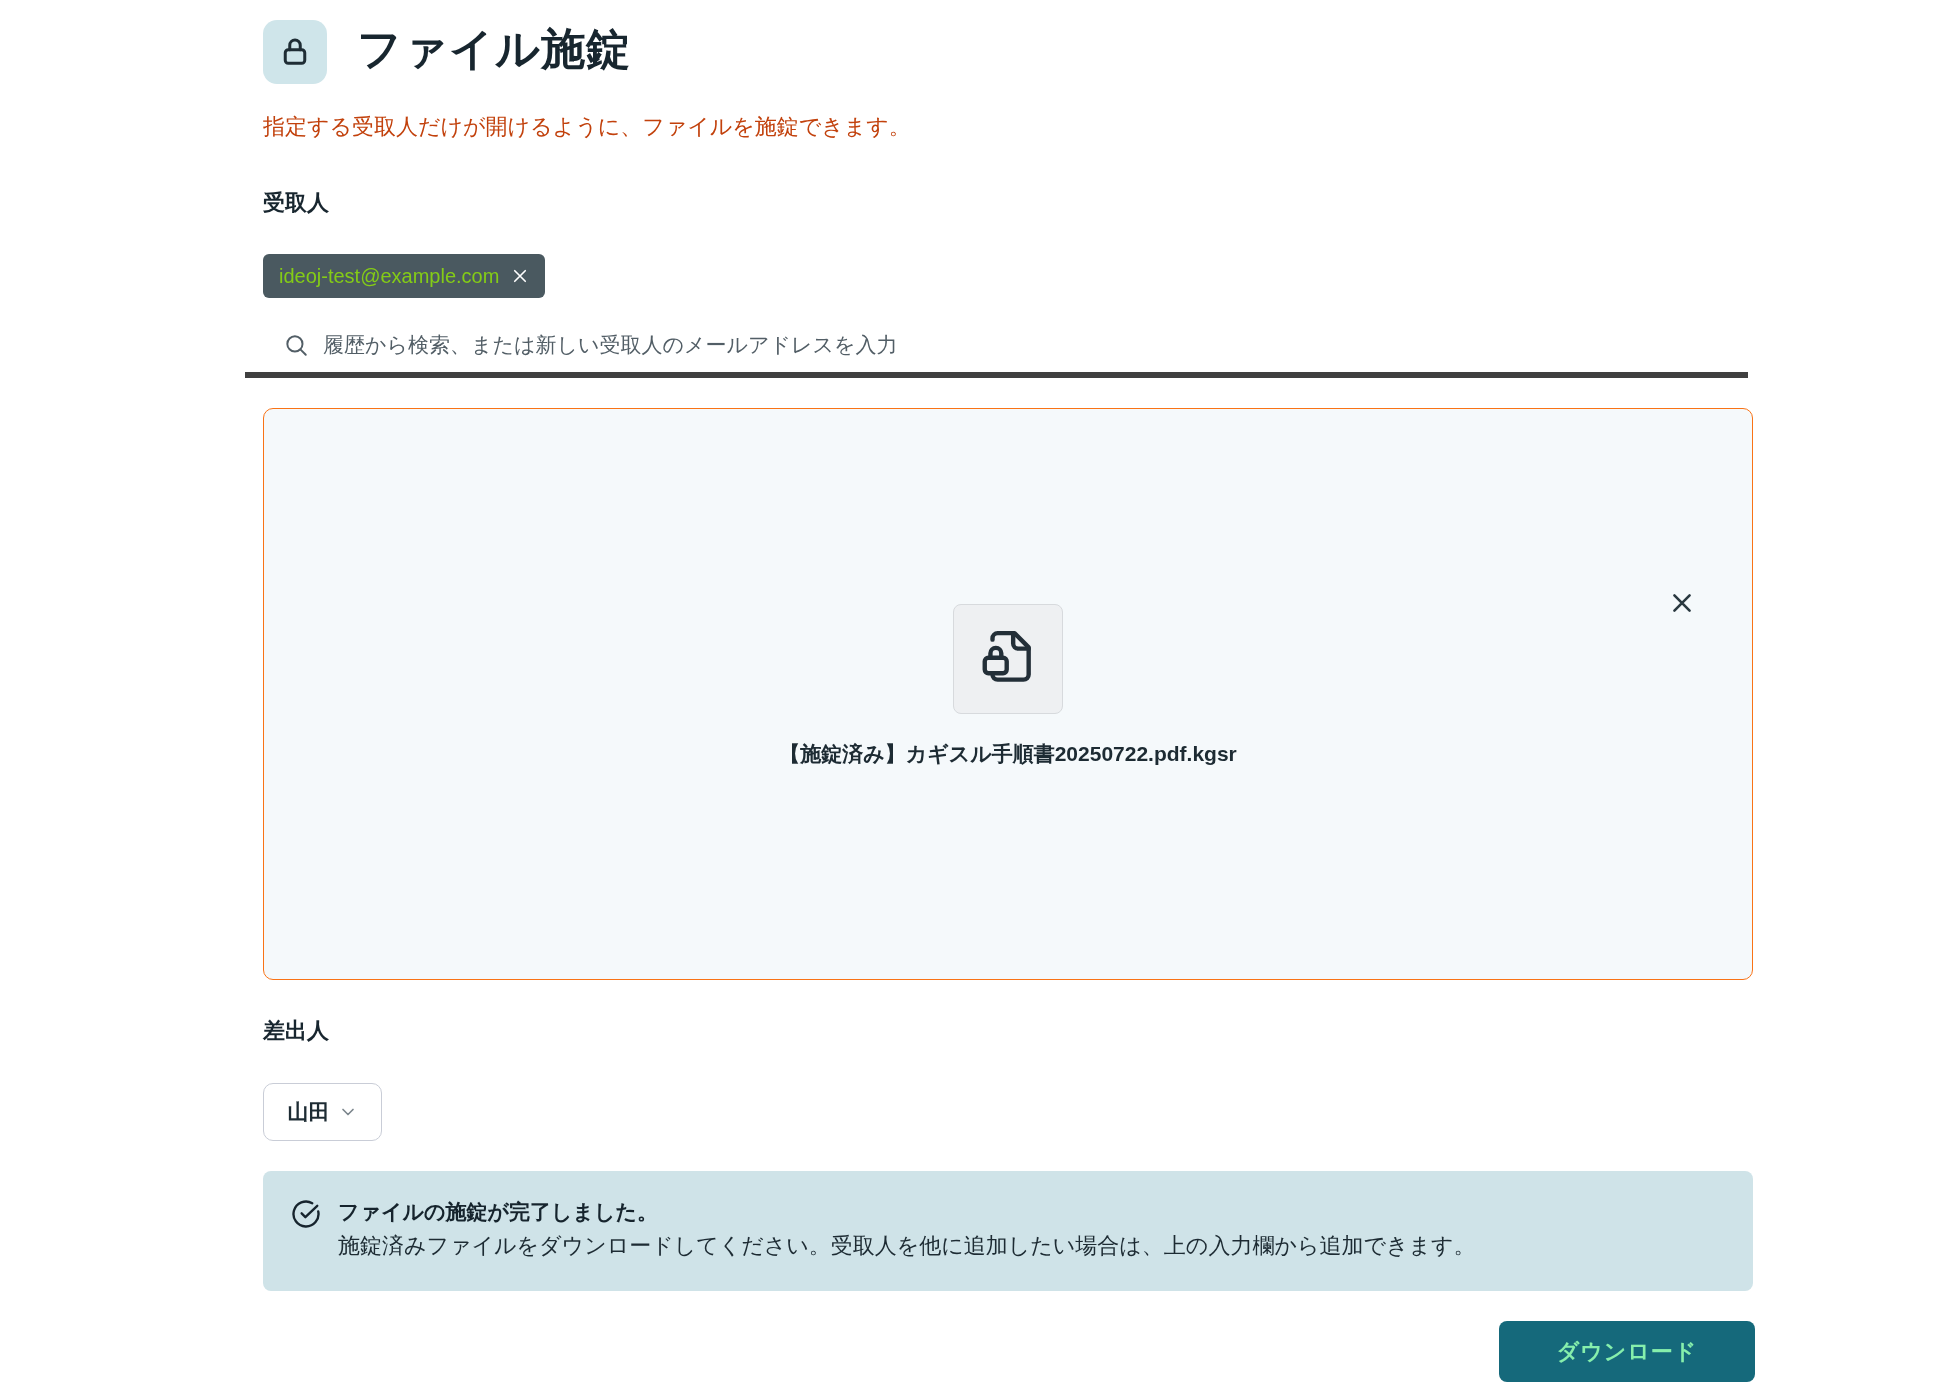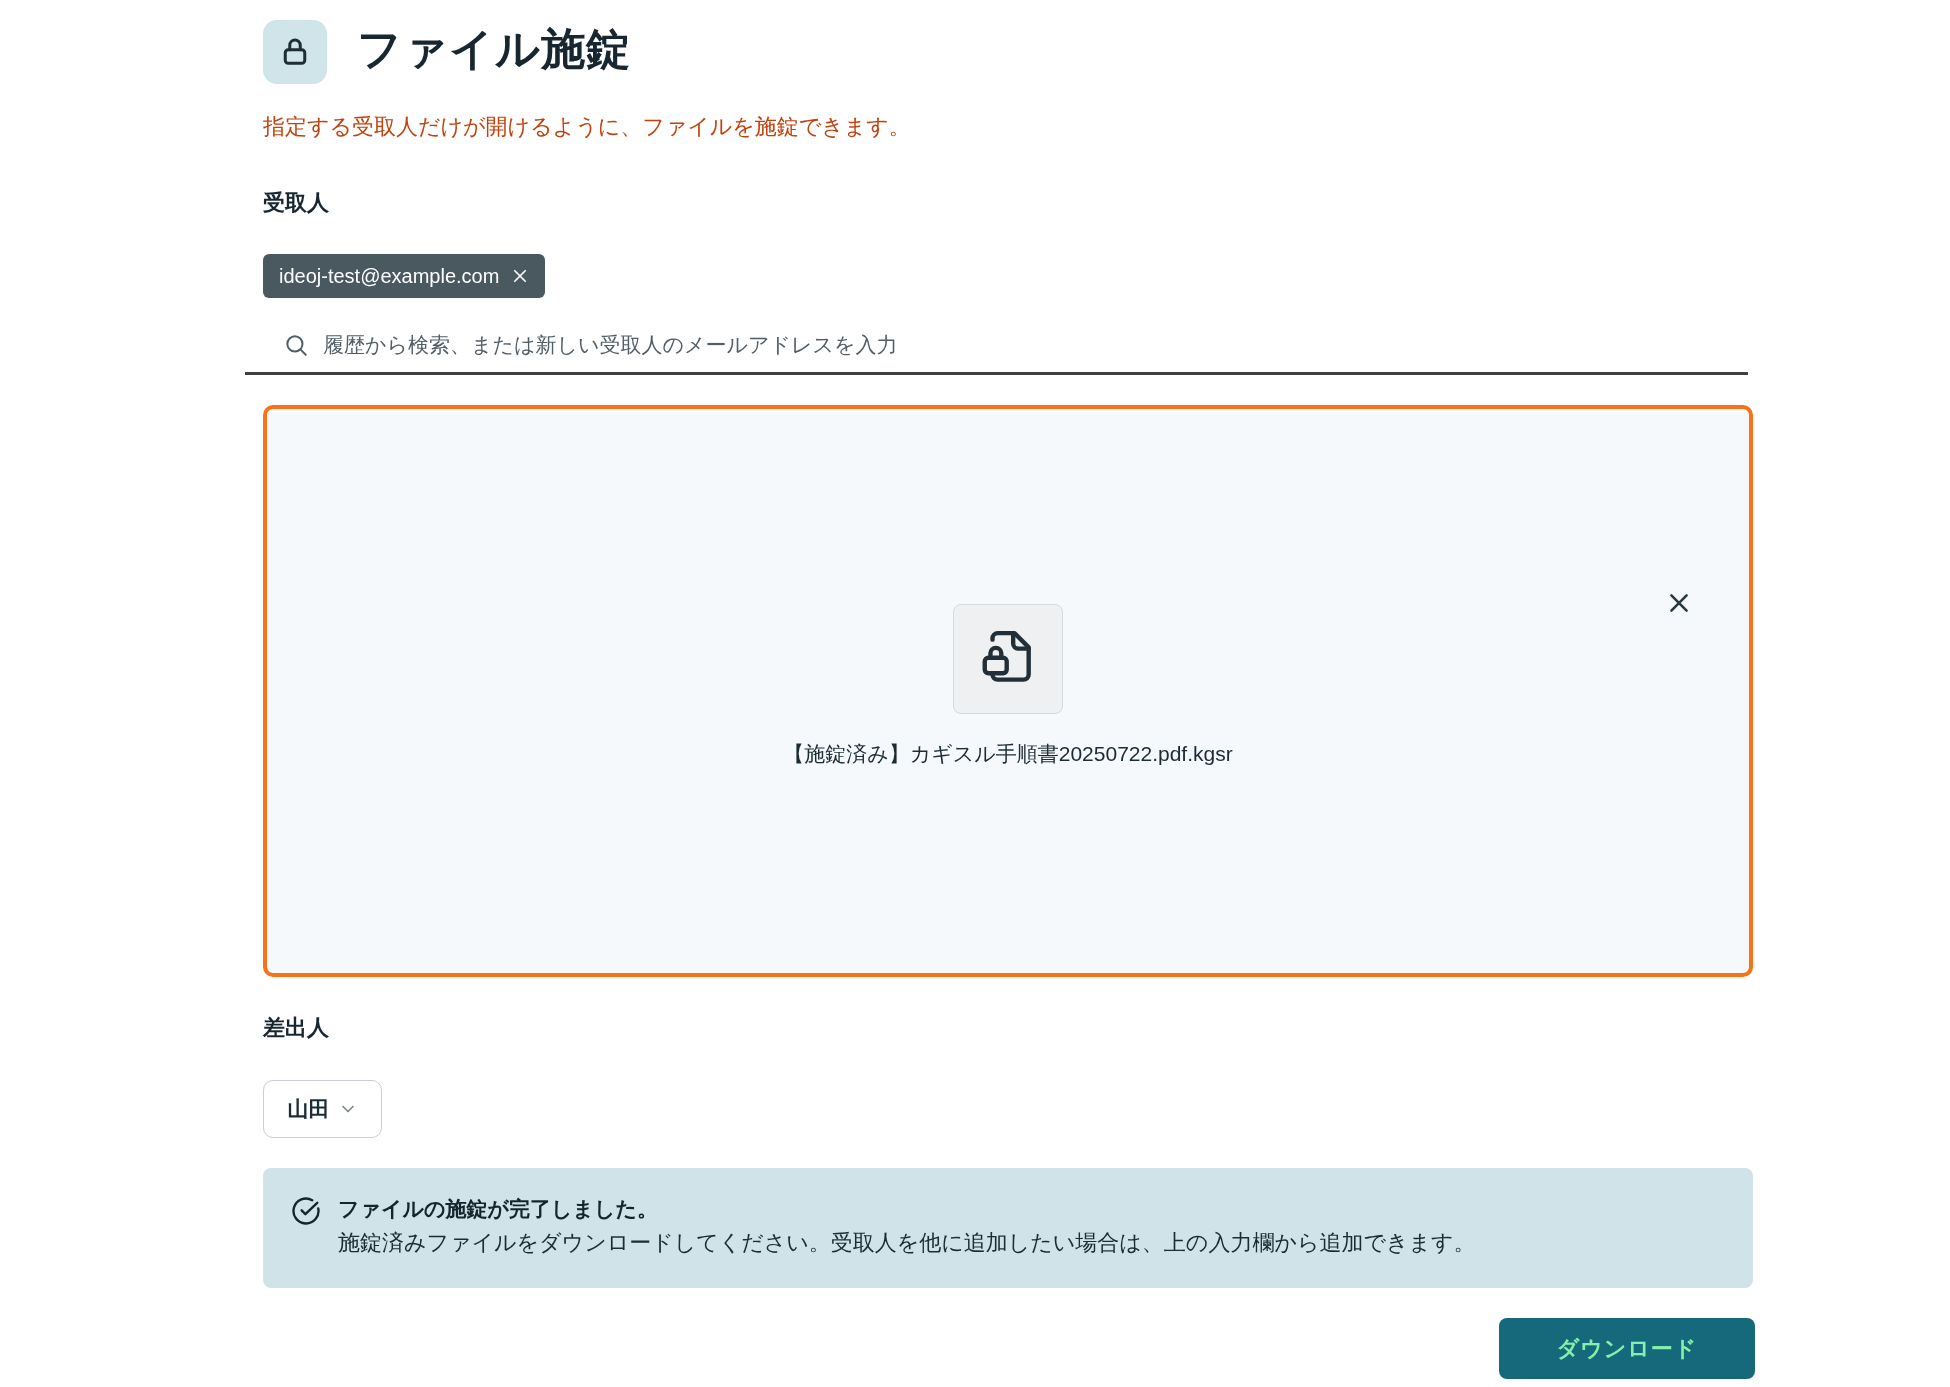--- a/index.html
+++ b/index.html
@@ -28,52 +28,53 @@
   .page-title { font-size: 44px; font-weight: 600; letter-spacing: 1px; color: #18262f; }
 
   .subtitle { margin-top: 28px; font-size: 22px; line-height: 30px; color: #c2410c; }
 
   
   .section-label { margin-top: 46px; font-size: 22px; font-weight: 700; color: #18262f; }
   .chip-row { margin-top: 36px; display: flex; }
   .chip {
     display: inline-flex; align-items: center; gap: 12px;
     height: 44px; padding: 0 16px;
-    background: #4a5960; color: #ffffff;
+    background: #4a5960; color: #84cc16;
     border-radius: 6px; font-size: 20px;
     border: none; cursor: default;
   }
   .chip .chip-x { display: flex; cursor: pointer; }
 
   .search-row {
     margin-top: 34px;
     margin-left: -18px;
     width: 1503px;
     position: relative;
-    border-bottom: 3px solid #404040;
+    border-bottom: 6px solid #404040;
     padding: 0 0 14px 0;
     display: flex; align-items: center;
   }
   .search-row .search-glyph { margin-left: 38px; display: flex; flex: 0 0 auto; }
   .search-input {
     border: none; outline: none; background: transparent;
     font-size: 21px; color: #1d2b33;
     margin-left: 14px; width: 1300px;
     font-family: "Liberation Sans", "DejaVu Sans", sans-serif;
   }
   .search-input::placeholder { color: #525e66; opacity: 1; }
 
   
   .dropzone {
     position: relative;
     margin-top: 30px;
     width: 1490px; height: 572px;
     background: #f5f9fb;
-    border: 4px solid #f97316;
+    border: 1px solid #f97316;
     border-radius: 10px;
+    font-weight: bold;
   }
   .dropzone-inner {
     position: absolute; top: 195px; left: 0; right: 0;
     display: flex; flex-direction: column; align-items: center;
   }
   .file-tile {
     width: 110px; height: 110px;
     background: #eef0f2;
     border: 1px solid #d7dadd;
     border-radius: 8px;

